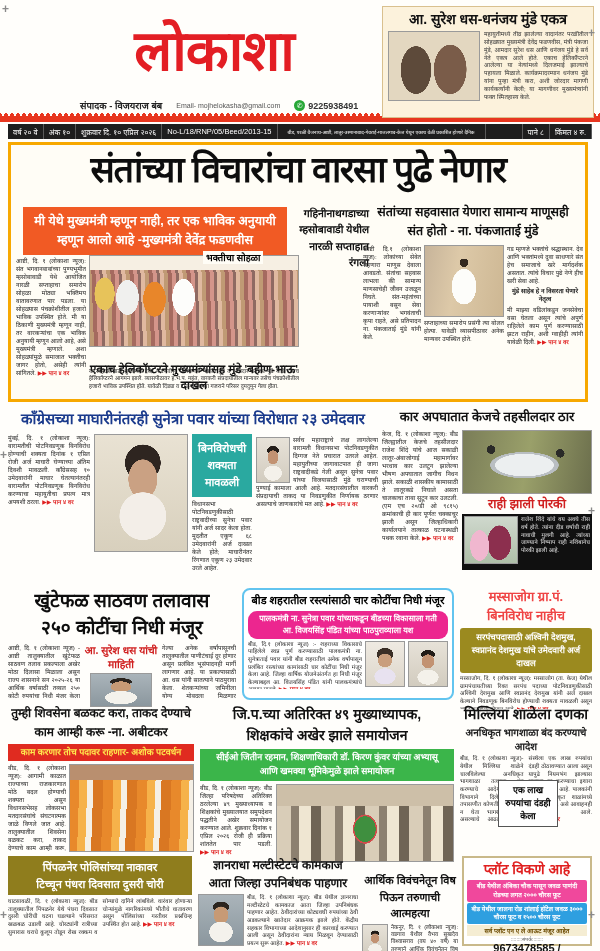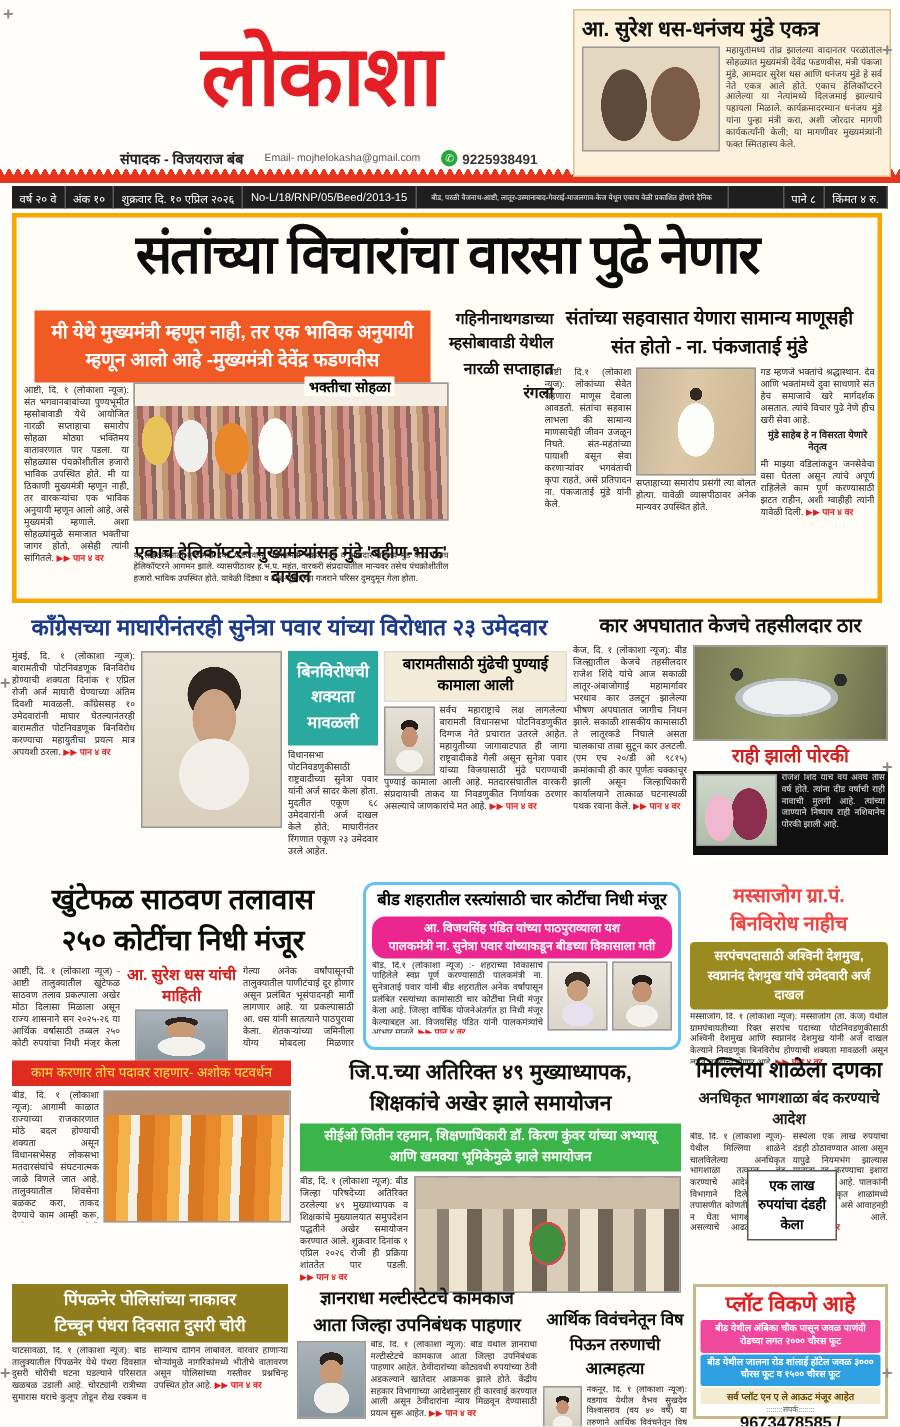--- a/index.html
+++ b/index.html
@@ -10,21 +10,21 @@
   .logo{position:absolute;left:64px;top:10px;width:300px;text-align:center;
         font-size:56px;font-weight:900;color:#e31e24;line-height:1.45;letter-spacing:-1px;}
   .mh-row{position:absolute;left:80px;top:99px;width:330px;display:flex;gap:14px;align-items:center;}
   .mh-editor{font-size:9.5px;font-weight:800;color:#222;white-space:nowrap;}
   .mh-email{font-size:7px;color:#555;white-space:nowrap;}
   .mh-phone{display:flex;align-items:flex-end;gap:3px;font-size:9px;font-weight:700;color:#333;white-space:nowrap;}
   .ph-ic{display:inline-flex;align-items:center;justify-content:center;width:11px;height:11px;border-radius:50%;
          background:#27a737;color:#fff;font-size:7px;}
   .topstory{position:absolute;left:382px;top:6px;width:212px;height:112px;background:#fcf2dc;
             border:1px solid #d9c08e;padding:3px 5px;box-sizing:border-box;z-index:3;}
-  .ts-head{font-size:14px;font-weight:900;line-height:1.3;color:#111;}
+  .ts-head{font-size:14px;font-weight:900;text-align:center;line-height:1.3;color:#111;}
   .ts-row{display:flex;gap:4px;margin-top:3px;}
   .ts-photo{width:92px;height:70px;flex:none;}
   .ts-body{font-size:6px;line-height:1.3;text-align:justify;color:#333;overflow:hidden;height:70px;}
   .trirow{position:absolute;left:0;top:112px;width:600px;height:10px;
       background:
         linear-gradient(to bottom right, transparent 49.5%, #e8361e 50%) 0 0/6px 10px repeat-x,
         linear-gradient(to bottom left,  transparent 49.5%, #e8361e 50%) 6px 0/6px 10px repeat-x;}
   .datebar{position:absolute;left:8px;top:124px;width:584px;height:15px;background:#1e1e1e;color:#fff;
            display:flex;align-items:stretch;font-size:7.5px;box-sizing:border-box;}
   .db-seg{display:flex;align-items:center;justify-content:center;padding:0 5px;border-right:1px solid #5a5a5a;white-space:nowrap;}
@@ -97,21 +97,21 @@
   .rd-txt{flex:1;font-size:5.8px;height:48px;}
   .rd-ph{width:40px;height:46px;flex:none;}
   .massa{position:absolute;left:460px;top:588px;width:132px;height:112px;}
   .ms-head{font-size:13px;font-weight:900;text-align:center;line-height:1.45;color:#ef4444;}
   .ms-olive{background:#9b8a1f;color:#fff;font-size:8.5px;font-weight:700;text-align:center;border-radius:3px;
             padding:3px;line-height:1.55;margin:2px 0;}
   .ms-txt{font-size:5.8px;height:34px;}
   
   .shiv{position:absolute;left:8px;top:704px;width:186px;height:150px;}
   .sv-head{font-size:12px;font-weight:900;text-align:center;line-height:1.55;color:#111;}
-  .sv-red{background:#e02b20;color:#ffe84d;font-size:9px;font-weight:400;text-align:center;padding:2px;margin:3px 0;line-height:1.4;}
+  .sv-red{background:#e02b20;color:#ffe84d;font-size:9px;font-weight:700;text-align:center;padding:2px;margin:3px 0;line-height:1.4;}
   .sv-row{display:flex;gap:3px;}
   .sv-txt{width:58px;height:88px;}
   .sv-ph{flex:1;height:88px;}
   .zp{position:absolute;left:200px;top:704px;width:254px;height:150px;}
   .zp-head{font-size:14px;font-weight:900;text-align:center;line-height:1.5;color:#111;}
   .zp-green{background:#3bb54a;color:#fff;font-size:9px;font-weight:700;text-align:center;padding:2px 6px;line-height:1.55;margin:3px 0;}
   .zp-row{display:flex;gap:4px;}
   .zp-txt{width:72px;height:78px;}
   .zp-ph{flex:1;height:78px;}
   .milliya{position:absolute;left:460px;top:704px;width:132px;height:150px;}
@@ -276,21 +276,20 @@
       <div class="cg-c1 t">
         <span>मुंबई, दि. १ (लोकाशा न्यूज): बारामतीची पोटनिवडणूक बिनविरोध होण्याची शक्यता दिनांक १ एप्रिल रोजी अर्ज माघारी घेण्याच्या अंतिम दिवशी मावळली. काँग्रेससह १० उमेदवारांनी माघार घेतल्यानंतरही बारामतीत पोटनिवडणूक बिनविरोध करण्याचा महायुतीचा प्रयत्न मात्र अपयशी ठरला.</span>
         <span class="cont">▶▶ पान ४ वर</span>
       </div>
       <div class="ph cg-photo ph-sunetra"></div>
       <div class="cg-c2">
         <div class="teal">बिनविरोधची शक्यता मावळली</div>
         <div class="cg-c2t t">विधानसभा पोटनिवडणुकीसाठी राष्ट्रवादीच्या सुनेत्रा पवार यांनी अर्ज सादर केला होता. मुदतीत एकूण ६८ उमेदवारांनी अर्ज दाखल केले होते; माघारीनंतर रिंगणात एकूण २३ उमेदवार उरले आहेत.</div>
       </div>
       <div class="cg-c3">
-        <div class="bara-head">बारामतीसाठी मुंढेची पुण्याई कामाला आली</div>
         <div class="bara-body t">
           <span class="ph bara-ph ph-idm"></span>
           <span>सर्वच महाराष्ट्राचे लक्ष लागलेल्या बारामती विधानसभा पोटनिवडणुकीत दिग्गज नेते प्रचारात उतरले आहेत. महायुतीच्या जागावाटपात ही जागा राष्ट्रवादीकडे गेली असून सुनेत्रा पवार यांच्या विजयासाठी मुंढे घराण्याची पुण्याई कामाला आली आहे. मतदारसंघातील वारकरी संप्रदायाची ताकद या निवडणुकीत निर्णायक ठरणार असल्याचे जाणकारांचे मत आहे.</span>
           <span class="cont">▶▶ पान ४ वर</span>
         </div>
       </div>
     </div>
   </div>
 
   <div class="car">
@@ -325,22 +324,22 @@
       <div class="kh-c3 t">
         <span>गेल्या अनेक वर्षांपासूनची तालुक्यातील पाणीटंचाई दूर होणार असून प्रलंबित भूसंपादनही मार्गी लागणार आहे. या प्रकल्पासाठी आ. धस यांनी सातत्याने पाठपुरावा केला. शेतकऱ्यांच्या जमिनीला योग्य मोबदला मिळणार असल्याचेही त्यांनी सांगितले.</span>
         
       </div>
     </div>
   </div>
 
   <div class="roads">
     <div class="rd-head">बीड शहरातील रस्त्यांसाठी चार कोटींचा निधी मंजूर</div>
     <div class="rd-pink">
+      <div>पालकमंत्री ना. सुनेत्रा पवार यांच्याकडून बीडच्या विकासाला गती</div>
       <div>आ. विजयसिंह पंडित यांच्या पाठपुराव्याला यश</div>
-      <div>पालकमंत्री ना. सुनेत्रा पवार यांच्याकडून बीडच्या विकासाला गती</div>
     </div>
     <div class="rd-row">
       <div class="rd-txt t">
         <span>बीड, दि.१ (लोकाशा न्यूज) :- शहराच्या विकासाचे पाहिलेले स्वप्न पूर्ण करण्यासाठी पालकमंत्री ना. सुनेत्राताई पवार यांनी बीड शहरातील अनेक वर्षांपासून प्रलंबित रस्त्यांच्या कामांसाठी चार कोटींचा निधी मंजूर केला आहे. जिल्हा वार्षिक योजनेअंतर्गत हा निधी मंजूर केल्याबद्दल आ. विजयसिंह पंडित यांनी पालकमंत्र्यांचे आभार मानले.</span>
         <span class="cont">▶▶ पान ४ वर</span>
       </div>
       <div class="ph rd-ph ph-idf"></div>
       <div class="ph rd-ph ph-idm"></div>
     </div>
   </div>
@@ -351,20 +350,24 @@
       <div>बिनविरोध नाहीच</div>
     </div>
     <div class="ms-olive">सरपंचपदासाठी अश्विनी देशमुख, स्वप्नानंद देशमुख यांचे उमेदवारी अर्ज दाखल</div>
     <div class="ms-txt t">
       <span>मस्साजोग, दि. १ (लोकाशा न्यूज): मस्साजोग (ता. केज) येथील ग्रामपंचायतीच्या रिक्त सरपंच पदाच्या पोटनिवडणुकीसाठी अश्विनी देशमुख आणि स्वप्नानंद देशमुख यांनी अर्ज दाखल केल्याने निवडणूक बिनविरोध होण्याची शक्यता मावळली असून लढत चुरशीची होणार आहे.</span>
       <span class="cont">▶▶ पान ४ वर</span>
     </div>
   </div>
 
   <div class="shiv">
+    <div class="sv-head">
+      <div>तुम्ही शिवसेना बळकट करा, ताकद देण्याचे</div>
+      <div>काम आम्ही करू -ना. अबीटकर</div>
+    </div>
     <div class="sv-red">काम करणार तोच पदावर राहणार- अशोक पटवर्धन</div>
     <div class="sv-row">
       <div class="sv-txt t">
         <span>बीड, दि. १ (लोकाशा न्यूज): आगामी काळात राज्याच्या राजकारणात मोठे बदल होण्याची शक्यता असून विधानसभेसह लोकसभा मतदारसंघांचे संघटनात्मक जाळे विणले जात आहे. तालुक्यातील शिवसेना बळकट करा, ताकद देण्याचे काम आम्ही करू, असे आवाहन यावेळी करण्यात आले.</span>
         
       </div>
       <div class="ph sv-ph ph-saffron"></div>
     </div>
   </div>
 

